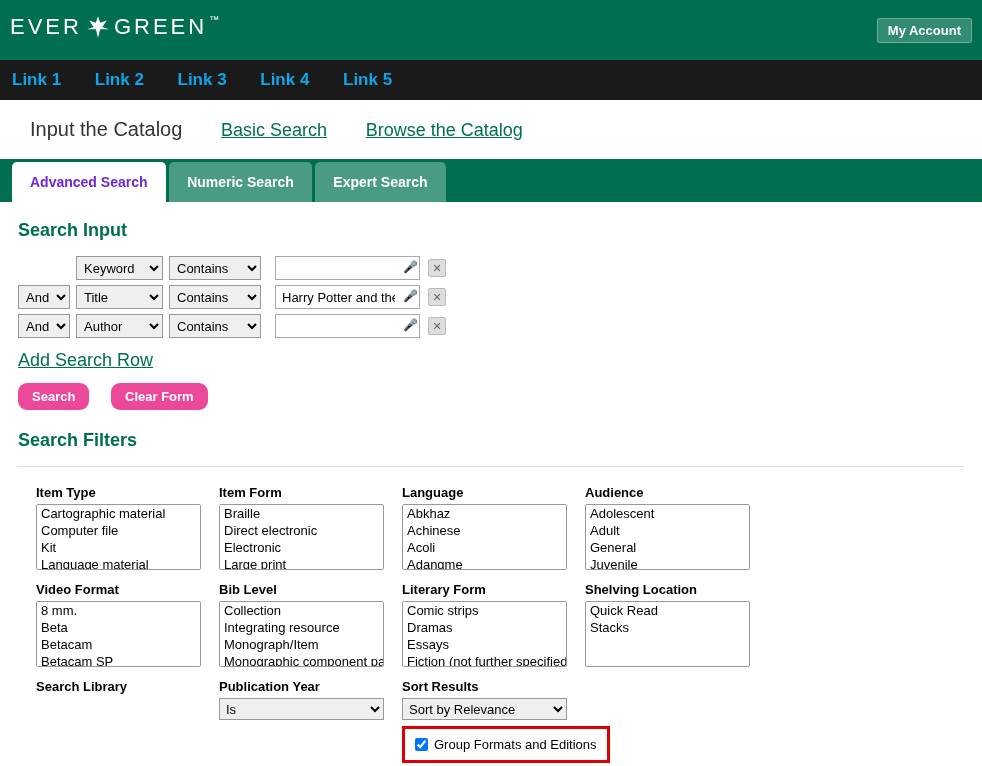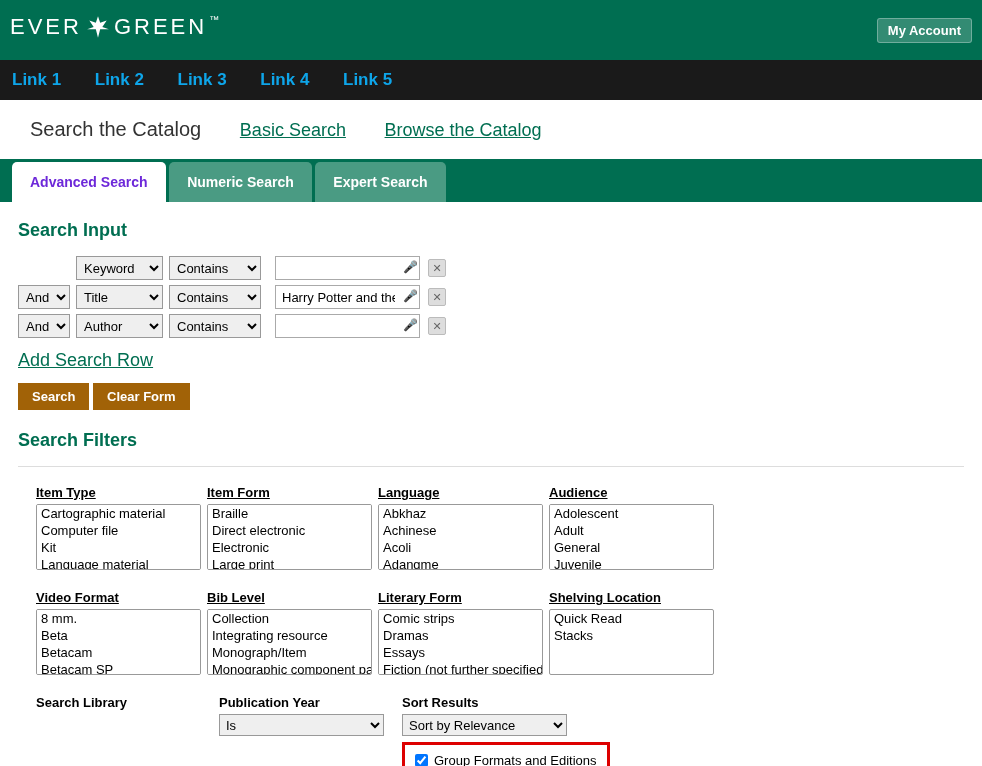--- a/index.html
+++ b/index.html
@@ -25,23 +25,23 @@
 .sel { border: 1px solid #999; padding: 3px; font-size: 13px; margin-right: 6px; height: 24px; background: #efefef; }
 .sel-bool { width: 52px; }
 .sel-field { width: 87px; }
 .sel-match { width: 92px; margin-right: 14px; }
 .text-input { border: 1px solid #aaa; padding: 3px 24px 3px 6px; font-size: 13px; width: 145px; height: 24px; background: #fff; margin-right: 4px; position: relative; }
 .input-wrap { position: relative; display: inline-block; margin-right: 4px; }
 .mic-icon { position: absolute; right: 6px; top: 4px; color: #999; font-size: 12px; }
 .remove-btn { background: #ddd; border: 1px solid #bbb; color: #666; width: 18px; height: 18px; font-size: 11px; line-height: 1; cursor: pointer; border-radius: 2px; }
 .add-row-link { color: #006e51; text-decoration: underline; font-size: 18px; cursor: pointer; }
 .btn-row { margin-top: 12px; margin-bottom: 20px; }
-.btn-green { background: #a16207; color: #fff; border: none; padding: 6px 14px; font-weight: bold; font-size: 13px; border-radius: 0; cursor: pointer; margin-right: 0; }
+.btn-green { background: #ec4899; color: #fff; border: none; padding: 6px 14px; font-weight: bold; font-size: 13px; border-radius: 9px; cursor: pointer; margin-right: 18px; }
 hr { border: none; border-top: 1px solid #ddd; margin-bottom: 18px; }
-.filter-grid { display: flex; gap: 6px; margin-bottom: 20px; padding-left: 18px; text-decoration: underline; }
+.filter-grid { display: flex; gap: 18px; margin-bottom: 12px; padding-left: 18px; }
 .filter-col { width: 165px; }
 .filter-label { font-weight: bold; font-size: 13px; margin-bottom: 4px; }
 .listbox { width: 100%; height: 66px; border: 1px solid #999; font-size: 13px; overflow-y: scroll; }
 .listbox option { padding: 1px 4px; }
 .bottom-row { display: flex; gap: 18px; padding-left: 18px; align-items: flex-start; }
 .bottom-col { width: 165px; }
 .lib-sel { width: 165px; border: 1px solid #999; padding: 2px; font-size: 13px; background: #efefef; height: 22px; }
 .group-box { border: 3px solid #d00; padding: 8px 10px; display: inline-flex; align-items: center; gap: 6px; margin-top: 6px; }
 .sort-sel { width: 165px; border: 1px solid #999; padding: 2px; font-size: 13px; background: #efefef; height: 22px; }
 </style>
@@ -64,21 +64,21 @@
 
 <div class="navbar">
   <a href="#">Link 1</a>
   <a href="#">Link 2</a>
   <a href="#">Link 3</a>
   <a href="#">Link 4</a>
   <a href="#">Link 5</a>
 </div>
 
 <div class="subnav">
-  <span class="subnav-title">Search the Catalog</span>
+  <span class="subnav-title">Input the Catalog</span>
   <a href="#">Basic Search</a>
   <a href="#">Browse the Catalog</a>
 </div>
 
 <div class="tabbar">
   <span class="tab active">Advanced Search</span>
   <span class="tab inactive">Numeric Search</span>
   <span class="tab inactive">Expert Search</span>
 </div>
 

